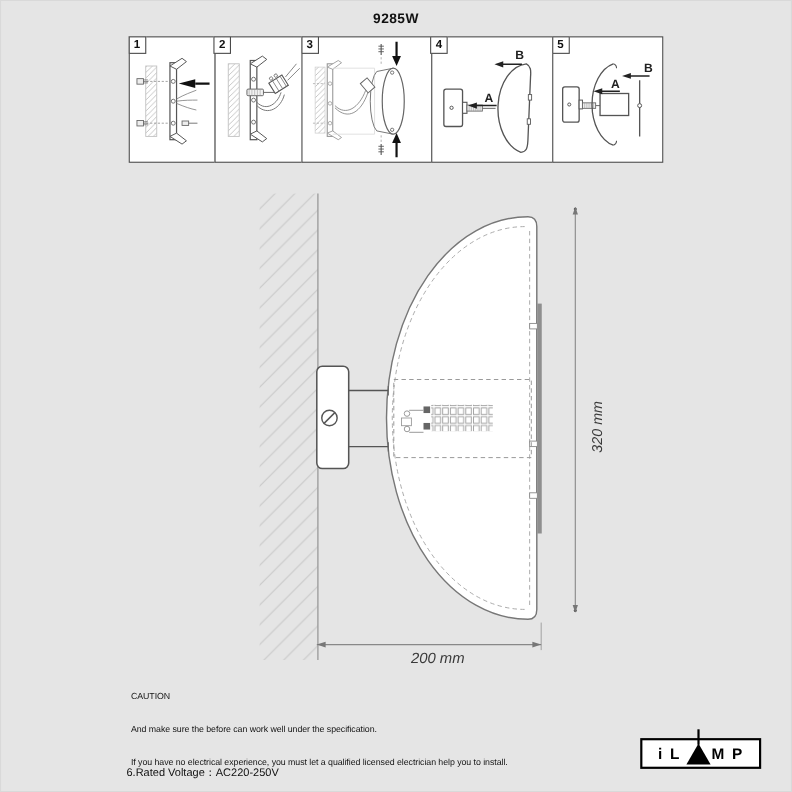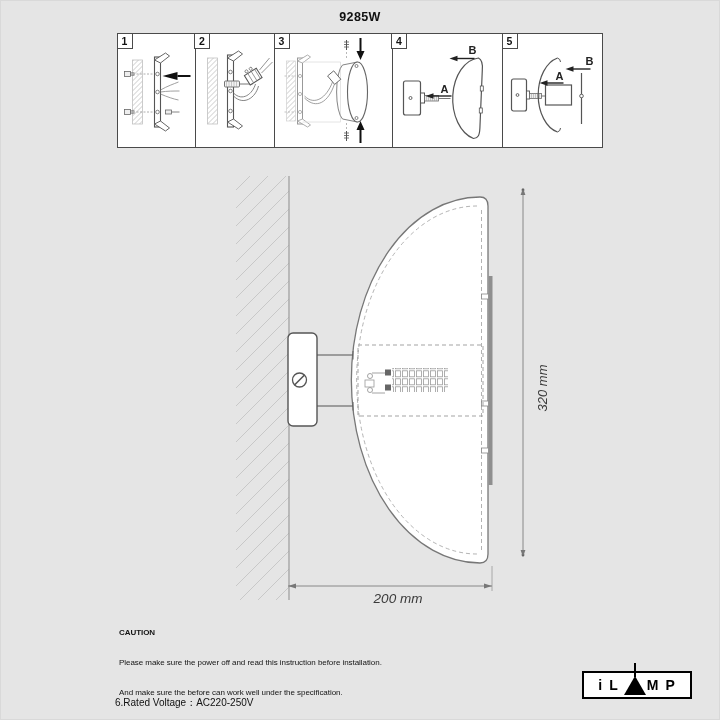--- a/index.html
+++ b/index.html
@@ -11,21 +11,21 @@
   .panel{position:relative;height:113px;border:1.5px solid #4a4a4a;background:#fff;}
   .panel + .panel{margin-left:-1.5px;}
   .p1{width:77px;} .p2{width:79px;} .p3{width:117px;} .p4{width:110px;} .p5{width:99px;}
   .panel svg{display:block;width:100%;height:100%;}
   .badge{position:absolute;top:-1.5px;left:-1.5px;width:14px;height:14px;border:1.2px solid #4a4a4a;
          background:#fff;display:flex;align-items:center;justify-content:center;
          font-size:10.5px;font-weight:bold;color:#111;z-index:2;}
   .main-drawing{position:absolute;left:220px;top:170px;width:360px;height:445px;}
   .caution{position:absolute;left:119px;top:608px;font-size:8px;line-height:10px;
            letter-spacing:-0.05px;white-space:pre;color:#141414;width:520px;}
-  .caution .hd{font-weight:bold;}
+  .caution .hd{font-weight:normal;}
   .specs{position:absolute;left:115px;top:672px;font-size:10px;line-height:12.4px;
          white-space:pre;color:#111;}
   .logo{position:absolute;left:582px;top:671px;width:106px;height:24px;border:2.5px solid #000;
         display:flex;align-items:center;justify-content:center;background:#fff;}
   .logo span.ltr{font-weight:bold;font-size:14px;letter-spacing:7px;color:#000;line-height:1;}
   .logo .lft{margin-left:6px;}
   .logo .rgt{margin-left:0;}
   .tri-wrap{position:relative;width:24px;height:20px;margin:0 0 0 -2px;}
   .tri{position:absolute;left:1px;bottom:0;width:0;height:0;
        border-left:11px solid transparent;border-right:11px solid transparent;
@@ -223,21 +223,20 @@
 
     <line x1="272" y1="396" x2="272" y2="421" stroke="#999" stroke-width="0.8"></line>
     <line x1="68" y1="416" x2="272" y2="416" stroke="#888" stroke-width="1"></line>
     <polygon points="68,416 76,413.4 76,418.6" fill="#777"></polygon>
     <polygon points="272,416 264,413.4 264,418.6" fill="#777"></polygon>
     <text x="178" y="433" font-size="13.5" font-style="italic" fill="#3a3a3a" text-anchor="middle">200 mm</text>
   </svg>
 
   <div class="caution">
     <div class="hd">CAUTION</div>
-    <div>Please make sure the power off and read this instruction before installation.</div>
     <div>And make sure the before can work well under the specification.</div>
     <div>If you have no electrical experience, you must let a qualified licensed electrician help you to install.</div>
     
     
     
   </div>
 
   <div class="specs">
     <div>6.Rated Voltage：AC220-250V</div>
     

